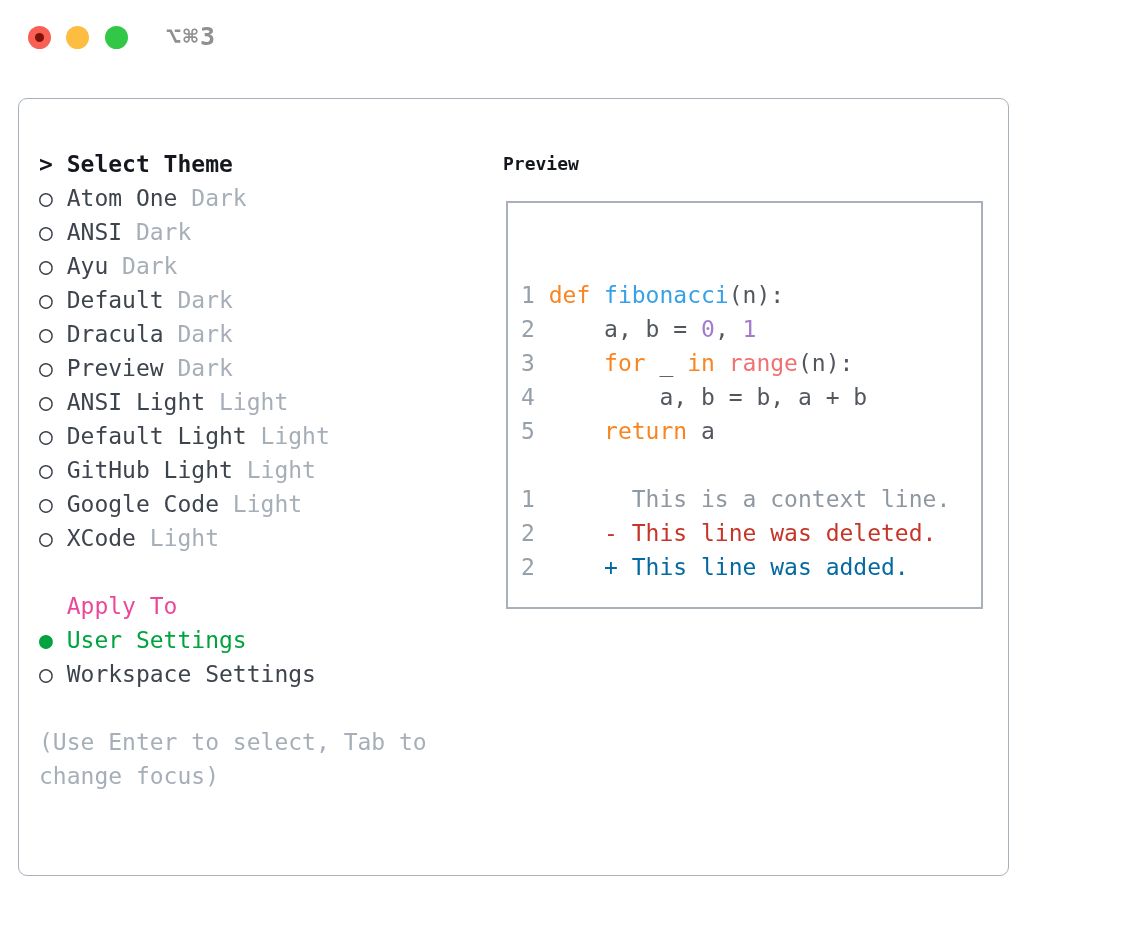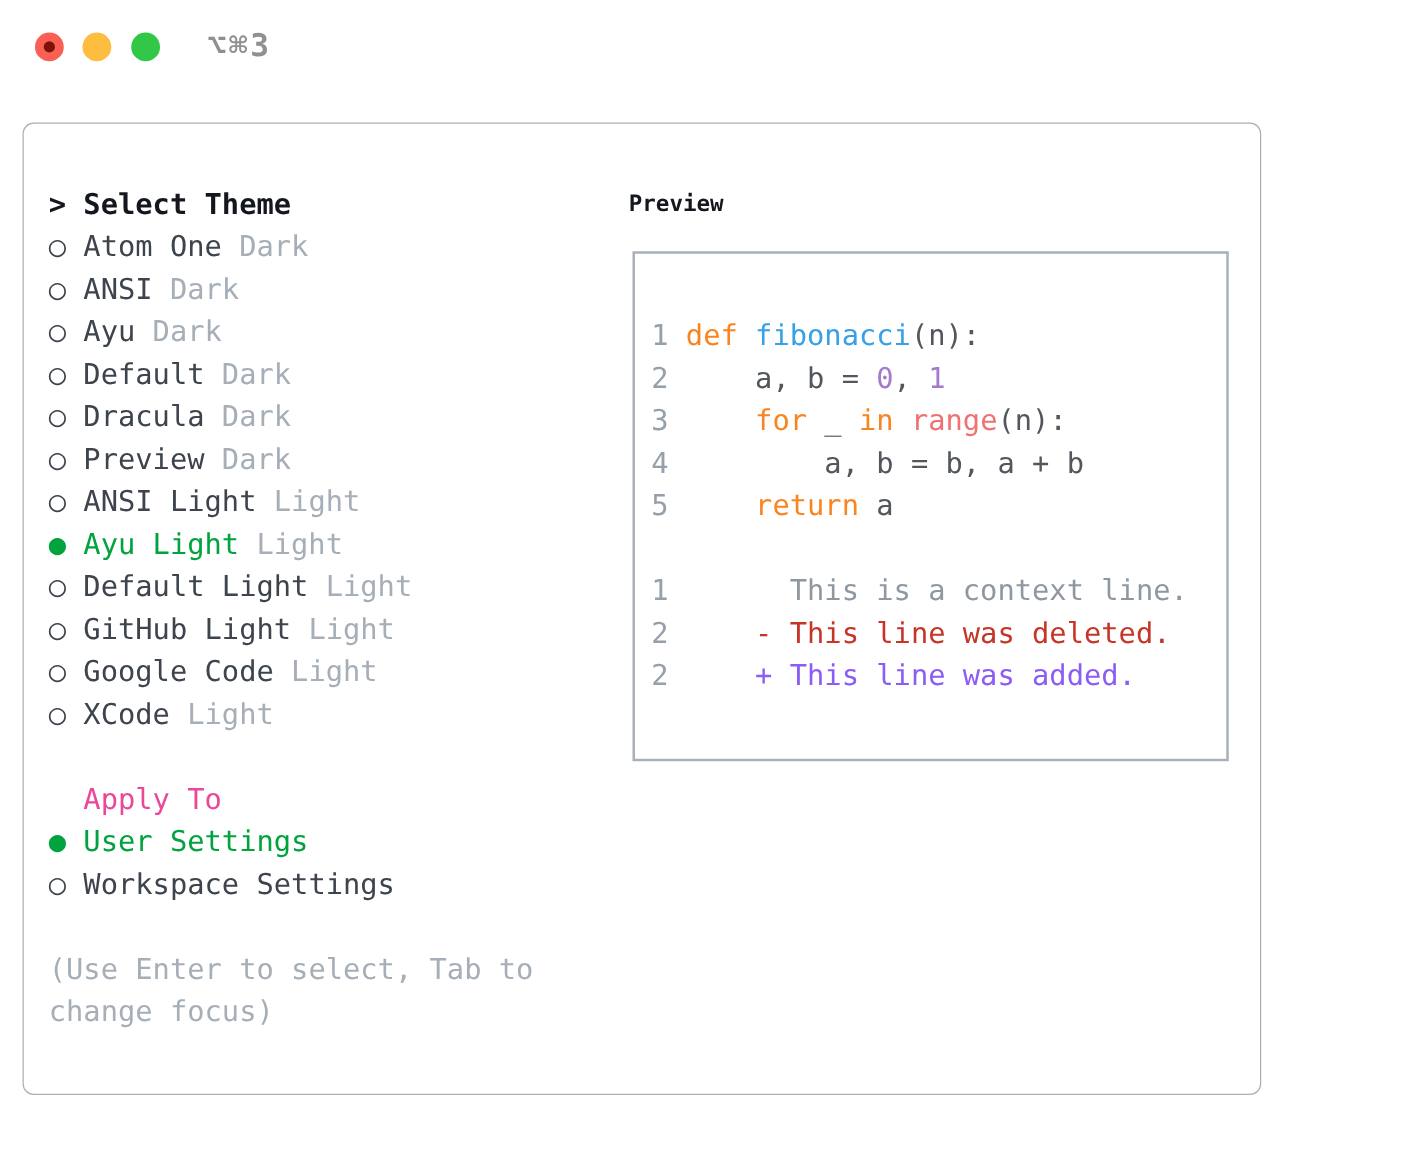--- a/index.html
+++ b/index.html
@@ -20,31 +20,31 @@
   .mk{display:inline-block;width:2ch;}
   .hdr{color:#14171d;font-weight:bold;}
   .subhdr{color:#ec4899;}
   .tag{color:#a6aeb8;margin-left:1ch;}
   .row.selected .mk,.row.selected .lbl{color:#00a33e;}
   .spacer{height:34px;}
   .hint{width:440px;color:#a6aeb8;line-height:34px;white-space:normal;}
   
   .prevhdr{position:absolute;left:484px;top:48px;font-size:18px;line-height:34px;font-weight:bold;color:#14171d;}
   .prevbox{position:absolute;left:487px;top:102px;width:477px;height:408px;border:2px solid #a8b0ba;box-sizing:border-box;
-           padding:49px 0 0 13px;font-size:23px;line-height:34px;background:#fff;}
+           padding:75px 0 0 13px;font-size:23px;line-height:34px;background:#fff;}
   .cl{height:34px;white-space:pre;}
   .ln{display:inline-block;width:2ch;color:#96a0aa;}
   .kw{color:#f98522;}  
   .fn{color:#36a1e6;}  
   .rng{color:#f07171;} 
   .num{color:#a37acc;} 
   .pl{color:#52575e;}  
   .ctx{color:#8f98a1;} 
   .del{color:#c63527;} 
-  .add{color:#8b5cf6;} 
+  .add{color:#0369a1;} 
 </style>
 </head>
 <body>
 
 <div class="screen">
 
   <span class="tl tl-red">
       <span class="dot"></span>
     </span>
   <span class="tl tl-yellow"></span>
@@ -58,21 +58,20 @@
         <span class="mk">&gt;</span><span>Select Theme</span>
       </div>
 
       <div class="row"><span class="mk">○</span><span class="lbl">Atom One</span><span class="tag">Dark</span></div>
       <div class="row"><span class="mk">○</span><span class="lbl">ANSI</span><span class="tag">Dark</span></div>
       <div class="row"><span class="mk">○</span><span class="lbl">Ayu</span><span class="tag">Dark</span></div>
       <div class="row"><span class="mk">○</span><span class="lbl">Default</span><span class="tag">Dark</span></div>
       <div class="row"><span class="mk">○</span><span class="lbl">Dracula</span><span class="tag">Dark</span></div>
       <div class="row"><span class="mk">○</span><span class="lbl">Preview</span><span class="tag">Dark</span></div>
       <div class="row"><span class="mk">○</span><span class="lbl">ANSI Light</span><span class="tag">Light</span></div>
-      <div class="row selected"><span class="mk">●</span><span class="lbl">Ayu Light</span><span class="tag">Light</span></div>
       <div class="row"><span class="mk">○</span><span class="lbl">Default Light</span><span class="tag">Light</span></div>
       <div class="row"><span class="mk">○</span><span class="lbl">GitHub Light</span><span class="tag">Light</span></div>
       <div class="row"><span class="mk">○</span><span class="lbl">Google Code</span><span class="tag">Light</span></div>
       <div class="row"><span class="mk">○</span><span class="lbl">XCode</span><span class="tag">Light</span></div>
 
       <div class="spacer"></div>
 
       <div class="row">
         <span class="mk"></span><span class="subhdr">Apply To</span>
       </div>

